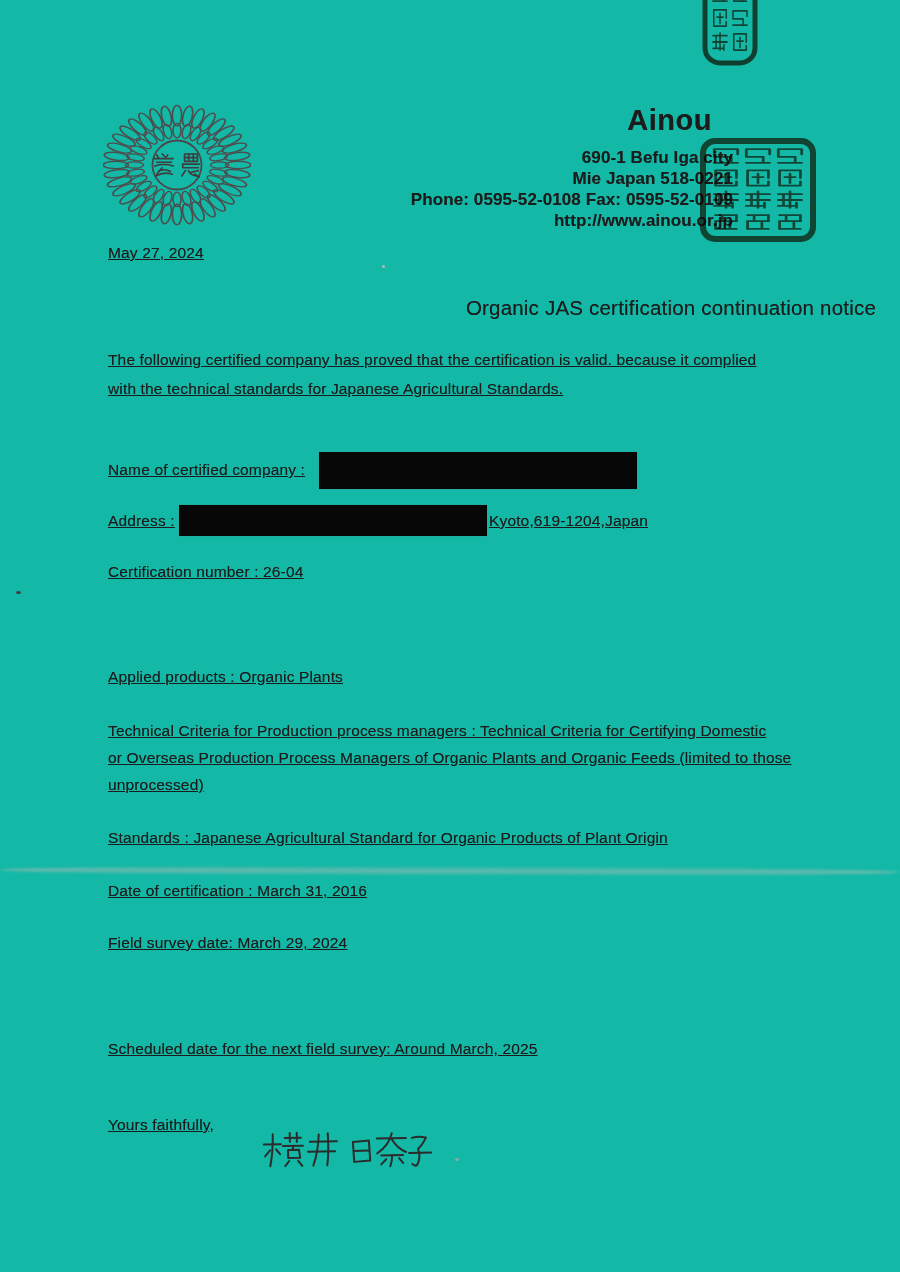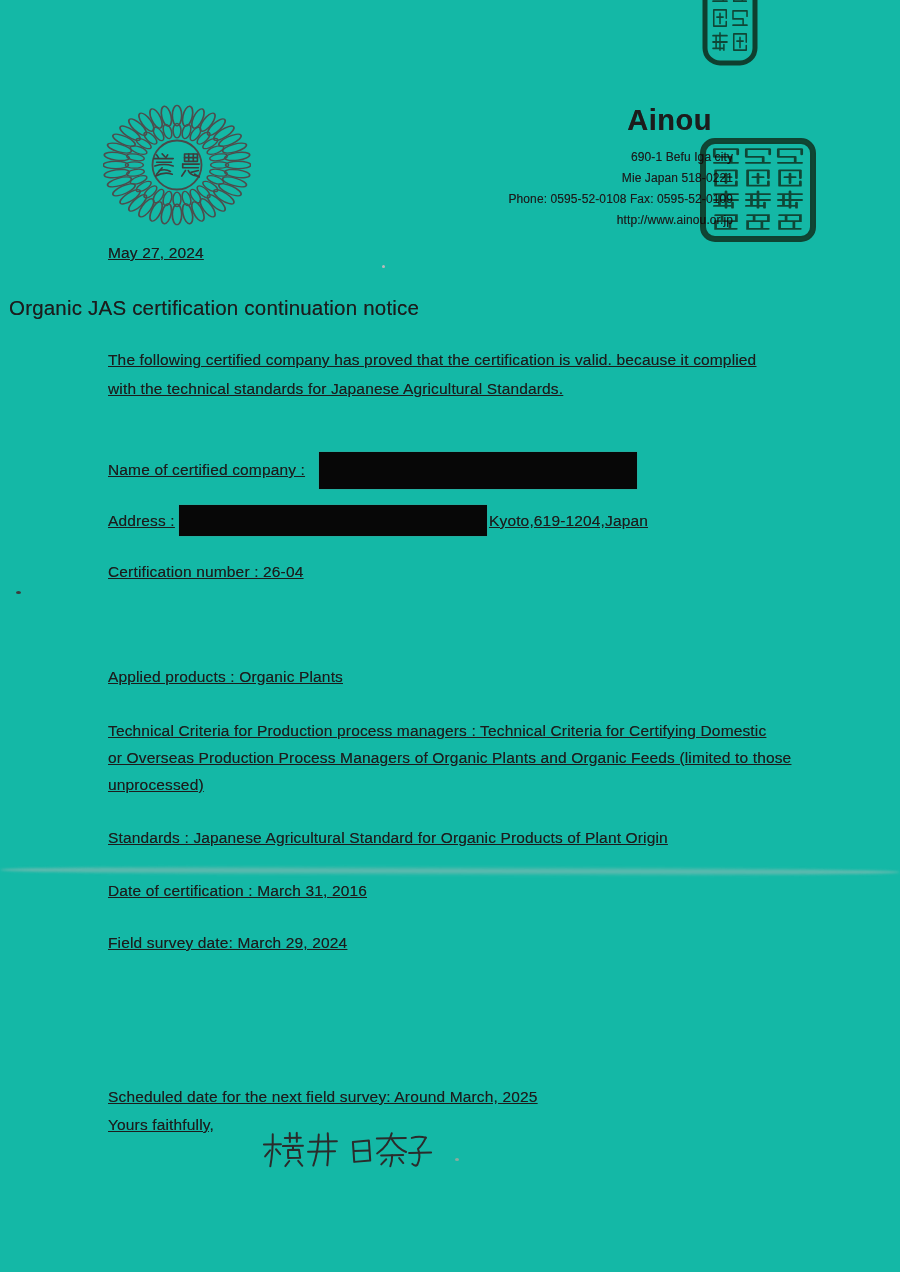--- a/index.html
+++ b/index.html
@@ -4,21 +4,21 @@
 <style>
   html,body{margin:0;padding:0;background:#e8e8e8;}
   .page{position:relative;width:900px;height:1272px;margin:0 auto;background:#14b8a6;
         font-family:"Liberation Sans", sans-serif;color:#1c1c1c;overflow:hidden;}
   .abs{position:absolute;}
   .txt{font-size:15.5px;letter-spacing:.15px;text-shadow:0 0 .5px rgba(25,25,25,.55);white-space:nowrap;text-decoration:underline;}
   .title{font-size:20.5px;letter-spacing:.2px;text-shadow:0 0 .6px rgba(25,25,25,.6);}
   .letterhead{top:104px;right:167px;text-align:right;}
   .org-name{font-size:29px;font-weight:700;letter-spacing:.5px;margin:0 21px 10px 0;
             text-shadow:0 0 .6px rgba(25,25,25,.6);}
-  .lh-line{font-size:12px;font-weight:400;line-height:21px;letter-spacing:.1px;
+  .lh-line{font-size:17px;font-weight:700;line-height:21px;letter-spacing:.1px;
            text-shadow:0 0 .5px rgba(25,25,25,.5);}
   .redact{background:#070707;box-shadow:0 0 1px rgba(120,120,120,.8);}
   .seal{mix-blend-mode:multiply;}
   .band{left:0;top:866px;width:900px;height:10px;border-radius:50%;
         background:linear-gradient(to bottom,rgba(255,255,255,0),rgba(188,188,185,.5),rgba(255,255,255,0));
         transform:rotate(.15deg);filter:blur(1px);}
   .speck{border-radius:50%;}
 </style>
 </head>
 <body>
@@ -169,21 +169,21 @@
           <use href="#sg1" transform="translate(91,19) scale(1.3,0.85) rotate(0)"></use>
           <use href="#sg2" transform="translate(91,41) scale(1.3,0.85) rotate(0)"></use>
           <use href="#sg3" transform="translate(91,63) scale(1.3,0.85) rotate(0)"></use>
           <use href="#sg4" transform="translate(91,85) scale(1.3,0.85) rotate(0)"></use>
         </g>
     </g>
   </svg>
 
   <div class="abs txt" style="left:108px;top:244px">May 27, 2024</div>
 
-  <div class="abs title" style="left:9px;top:296px;width:876px;text-align:left">Organic JAS certification continuation notice</div>
+  <div class="abs title" style="left:0;top:296px;width:876px;text-align:right">Organic JAS certification continuation notice</div>
 
   <div class="abs txt" style="left:108px;top:351px">The following certified company has proved that the certification is valid. because it complied</div>
   <div class="abs txt" style="left:108px;top:380px">with the technical standards for Japanese Agricultural Standards.</div>
 
   <div class="abs txt" style="left:108px;top:461px">Name of certified company :</div>
   <div class="abs redact" style="left:319px;top:452px;width:318px;height:37px"></div>
 
   <div class="abs txt" style="left:108px;top:512px">Address :</div>
   <div class="abs redact" style="left:179px;top:505px;width:308px;height:31px"></div>
   <div class="abs txt" style="left:489px;top:512px">Kyoto,619-1204,Japan</div>
@@ -191,21 +191,21 @@
   <div class="abs txt" style="left:108px;top:563px">Certification number : 26-04</div>
   <div class="abs txt" style="left:108px;top:668px">Applied products : Organic Plants</div>
 
   <div class="abs txt" style="left:108px;top:749px">or Overseas Production Process Managers of Organic Plants and Organic Feeds (limited to those</div>
   <div class="abs txt" style="left:108px;top:722px">Technical Criteria for Production process managers : Technical Criteria for Certifying Domestic</div>
   <div class="abs txt" style="left:108px;top:776px">unprocessed)</div>
 
   <div class="abs txt" style="left:108px;top:829px">Standards : Japanese Agricultural Standard for Organic Products of Plant Origin</div>
   <div class="abs txt" style="left:108px;top:882px">Date of certification : March 31, 2016</div>
   <div class="abs txt" style="left:108px;top:934px">Field survey date: March 29, 2024</div>
-  <div class="abs txt" style="left:108px;top:1088px">Scheduled date for the next field survey: Around March, 2025</div>
+  <div class="abs txt" style="left:108px;top:1040px">Scheduled date for the next field survey: Around March, 2025</div>
 
   <div class="abs txt" style="left:108px;top:1116px">Yours faithfully,</div>
 
   <svg class="abs" style="left:260px;top:1124px" width="175" height="48" viewBox="0 0 175 48">
     <g fill="none" stroke="#2b2b2b" stroke-width="2" stroke-linecap="round" stroke-linejoin="round" transform="rotate(-1 87 24)">
 
       <path d="M13,9 Q13,26 10,41"></path>
         <path d="M4,19 H21"></path>
         <path d="M10,25 L5,31"></path>
         <path d="M16,24 L20,29"></path>

